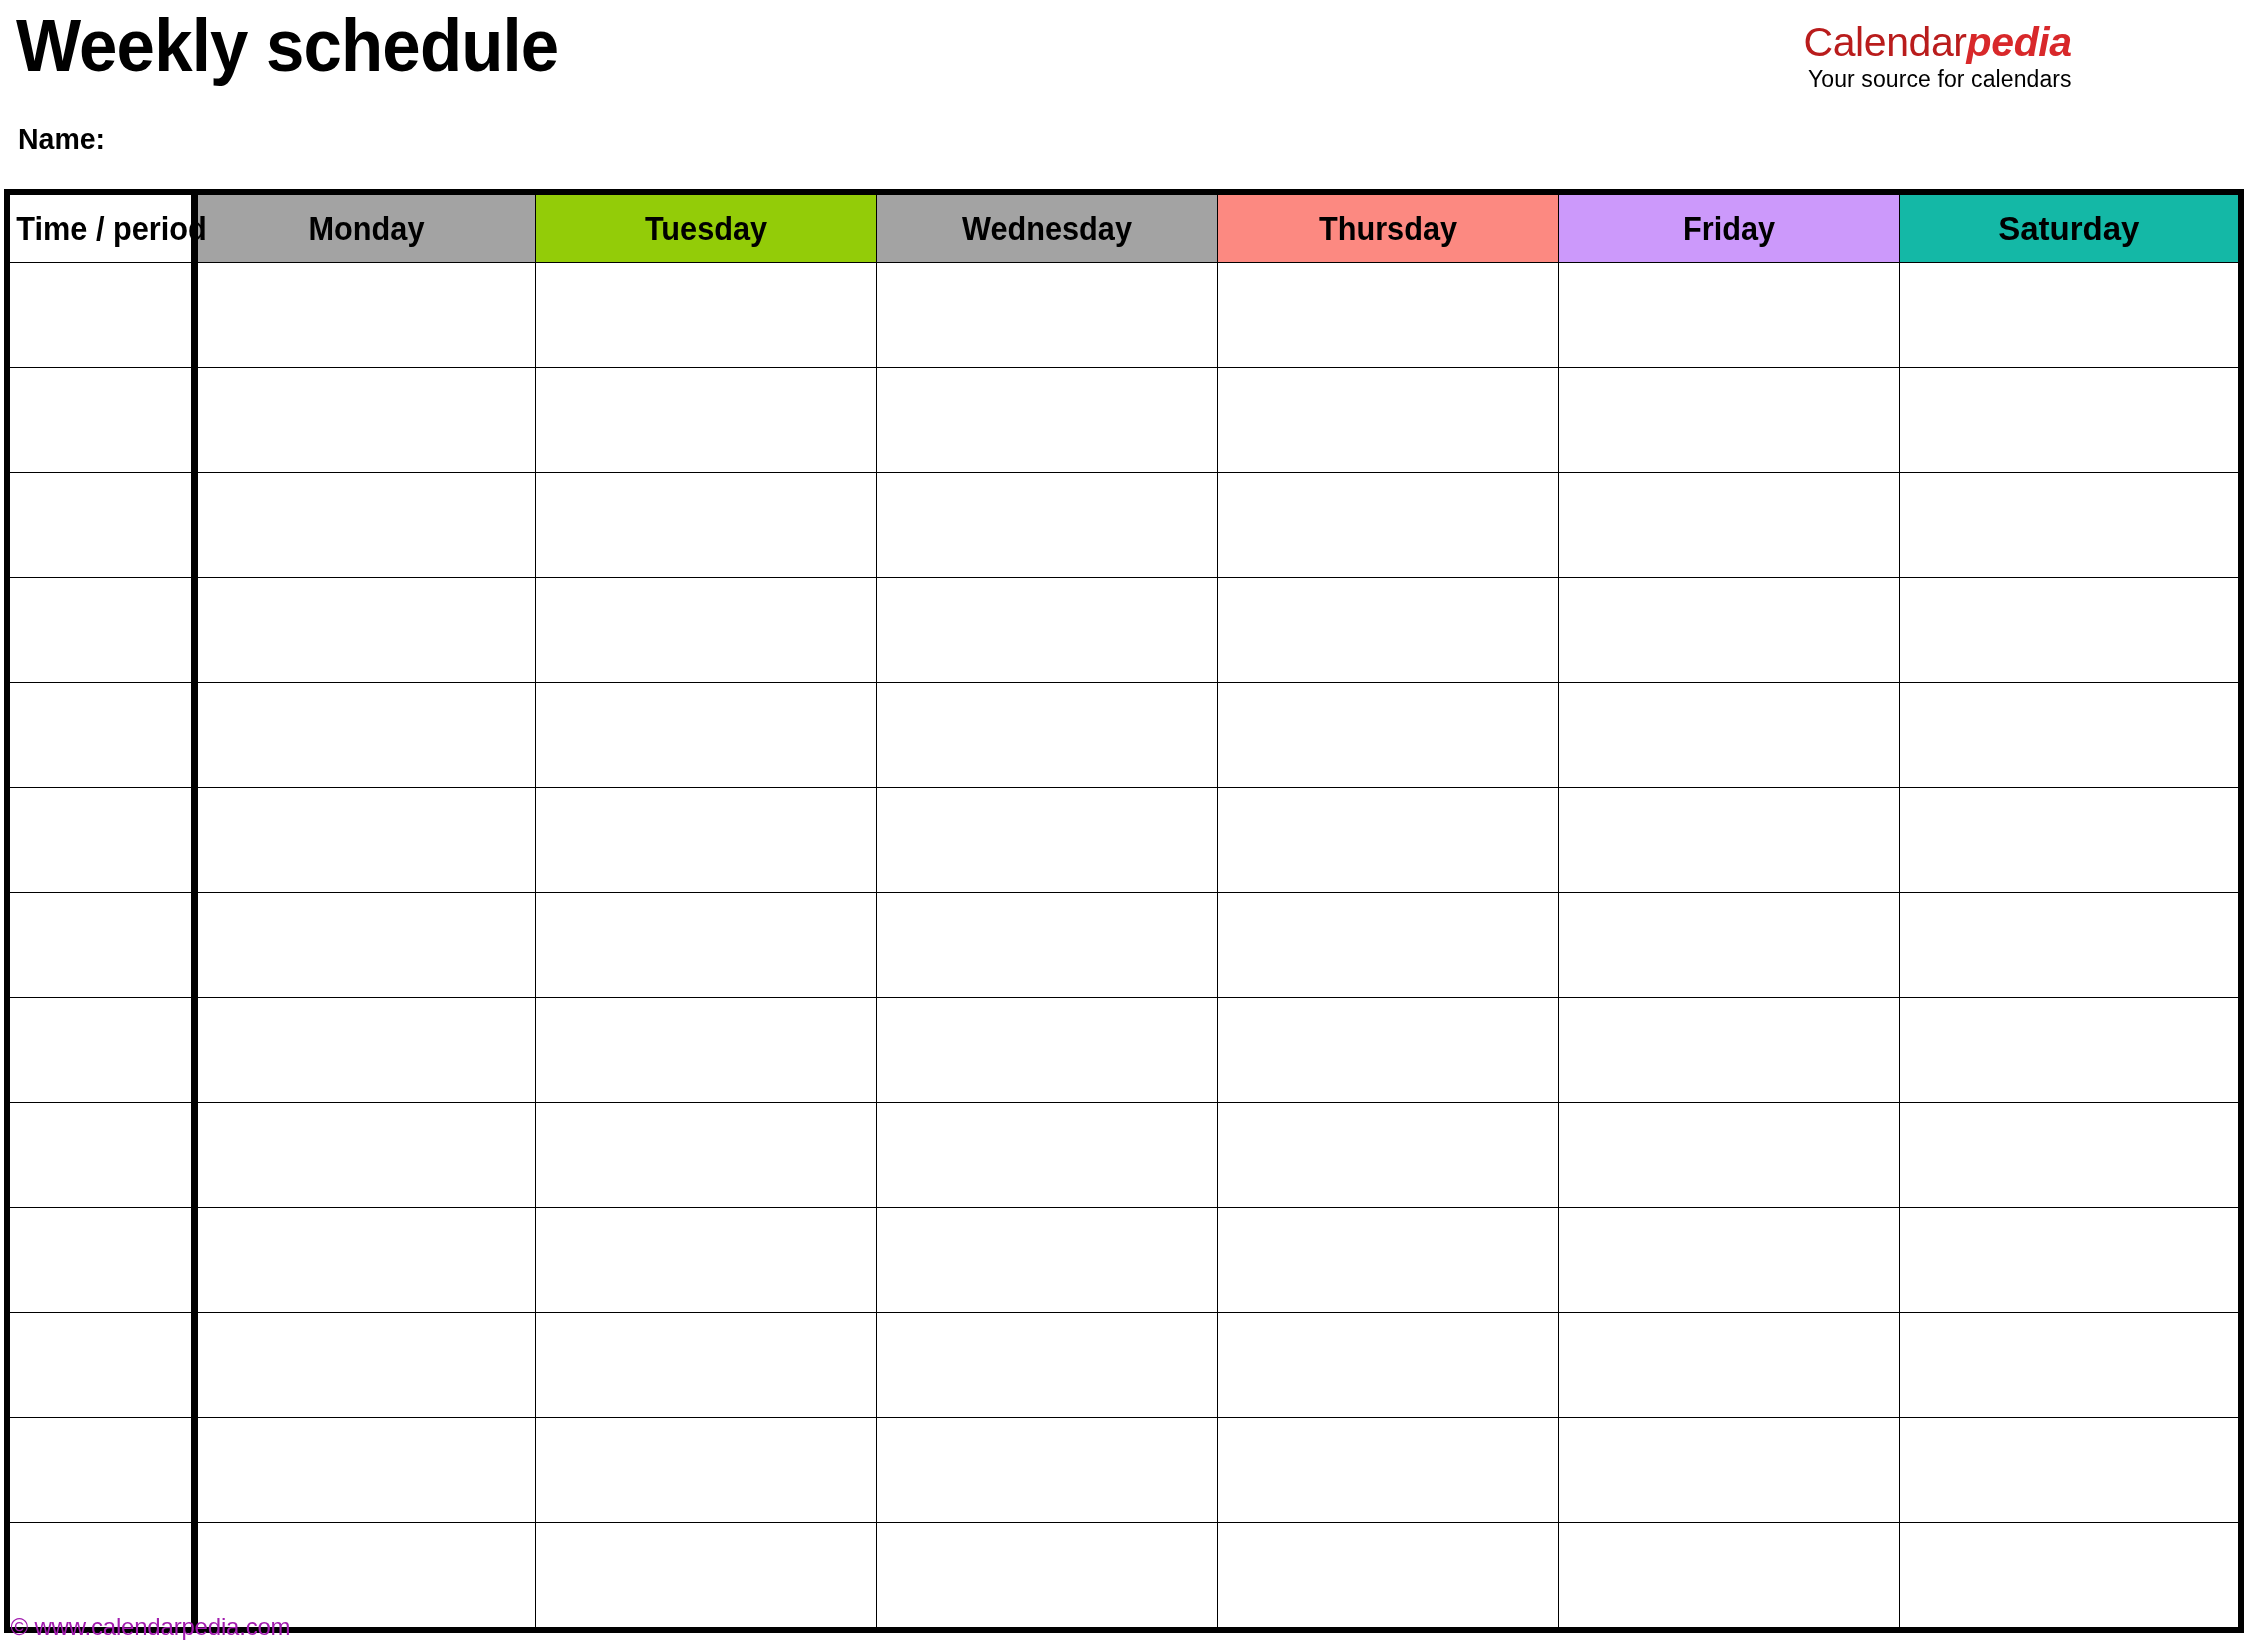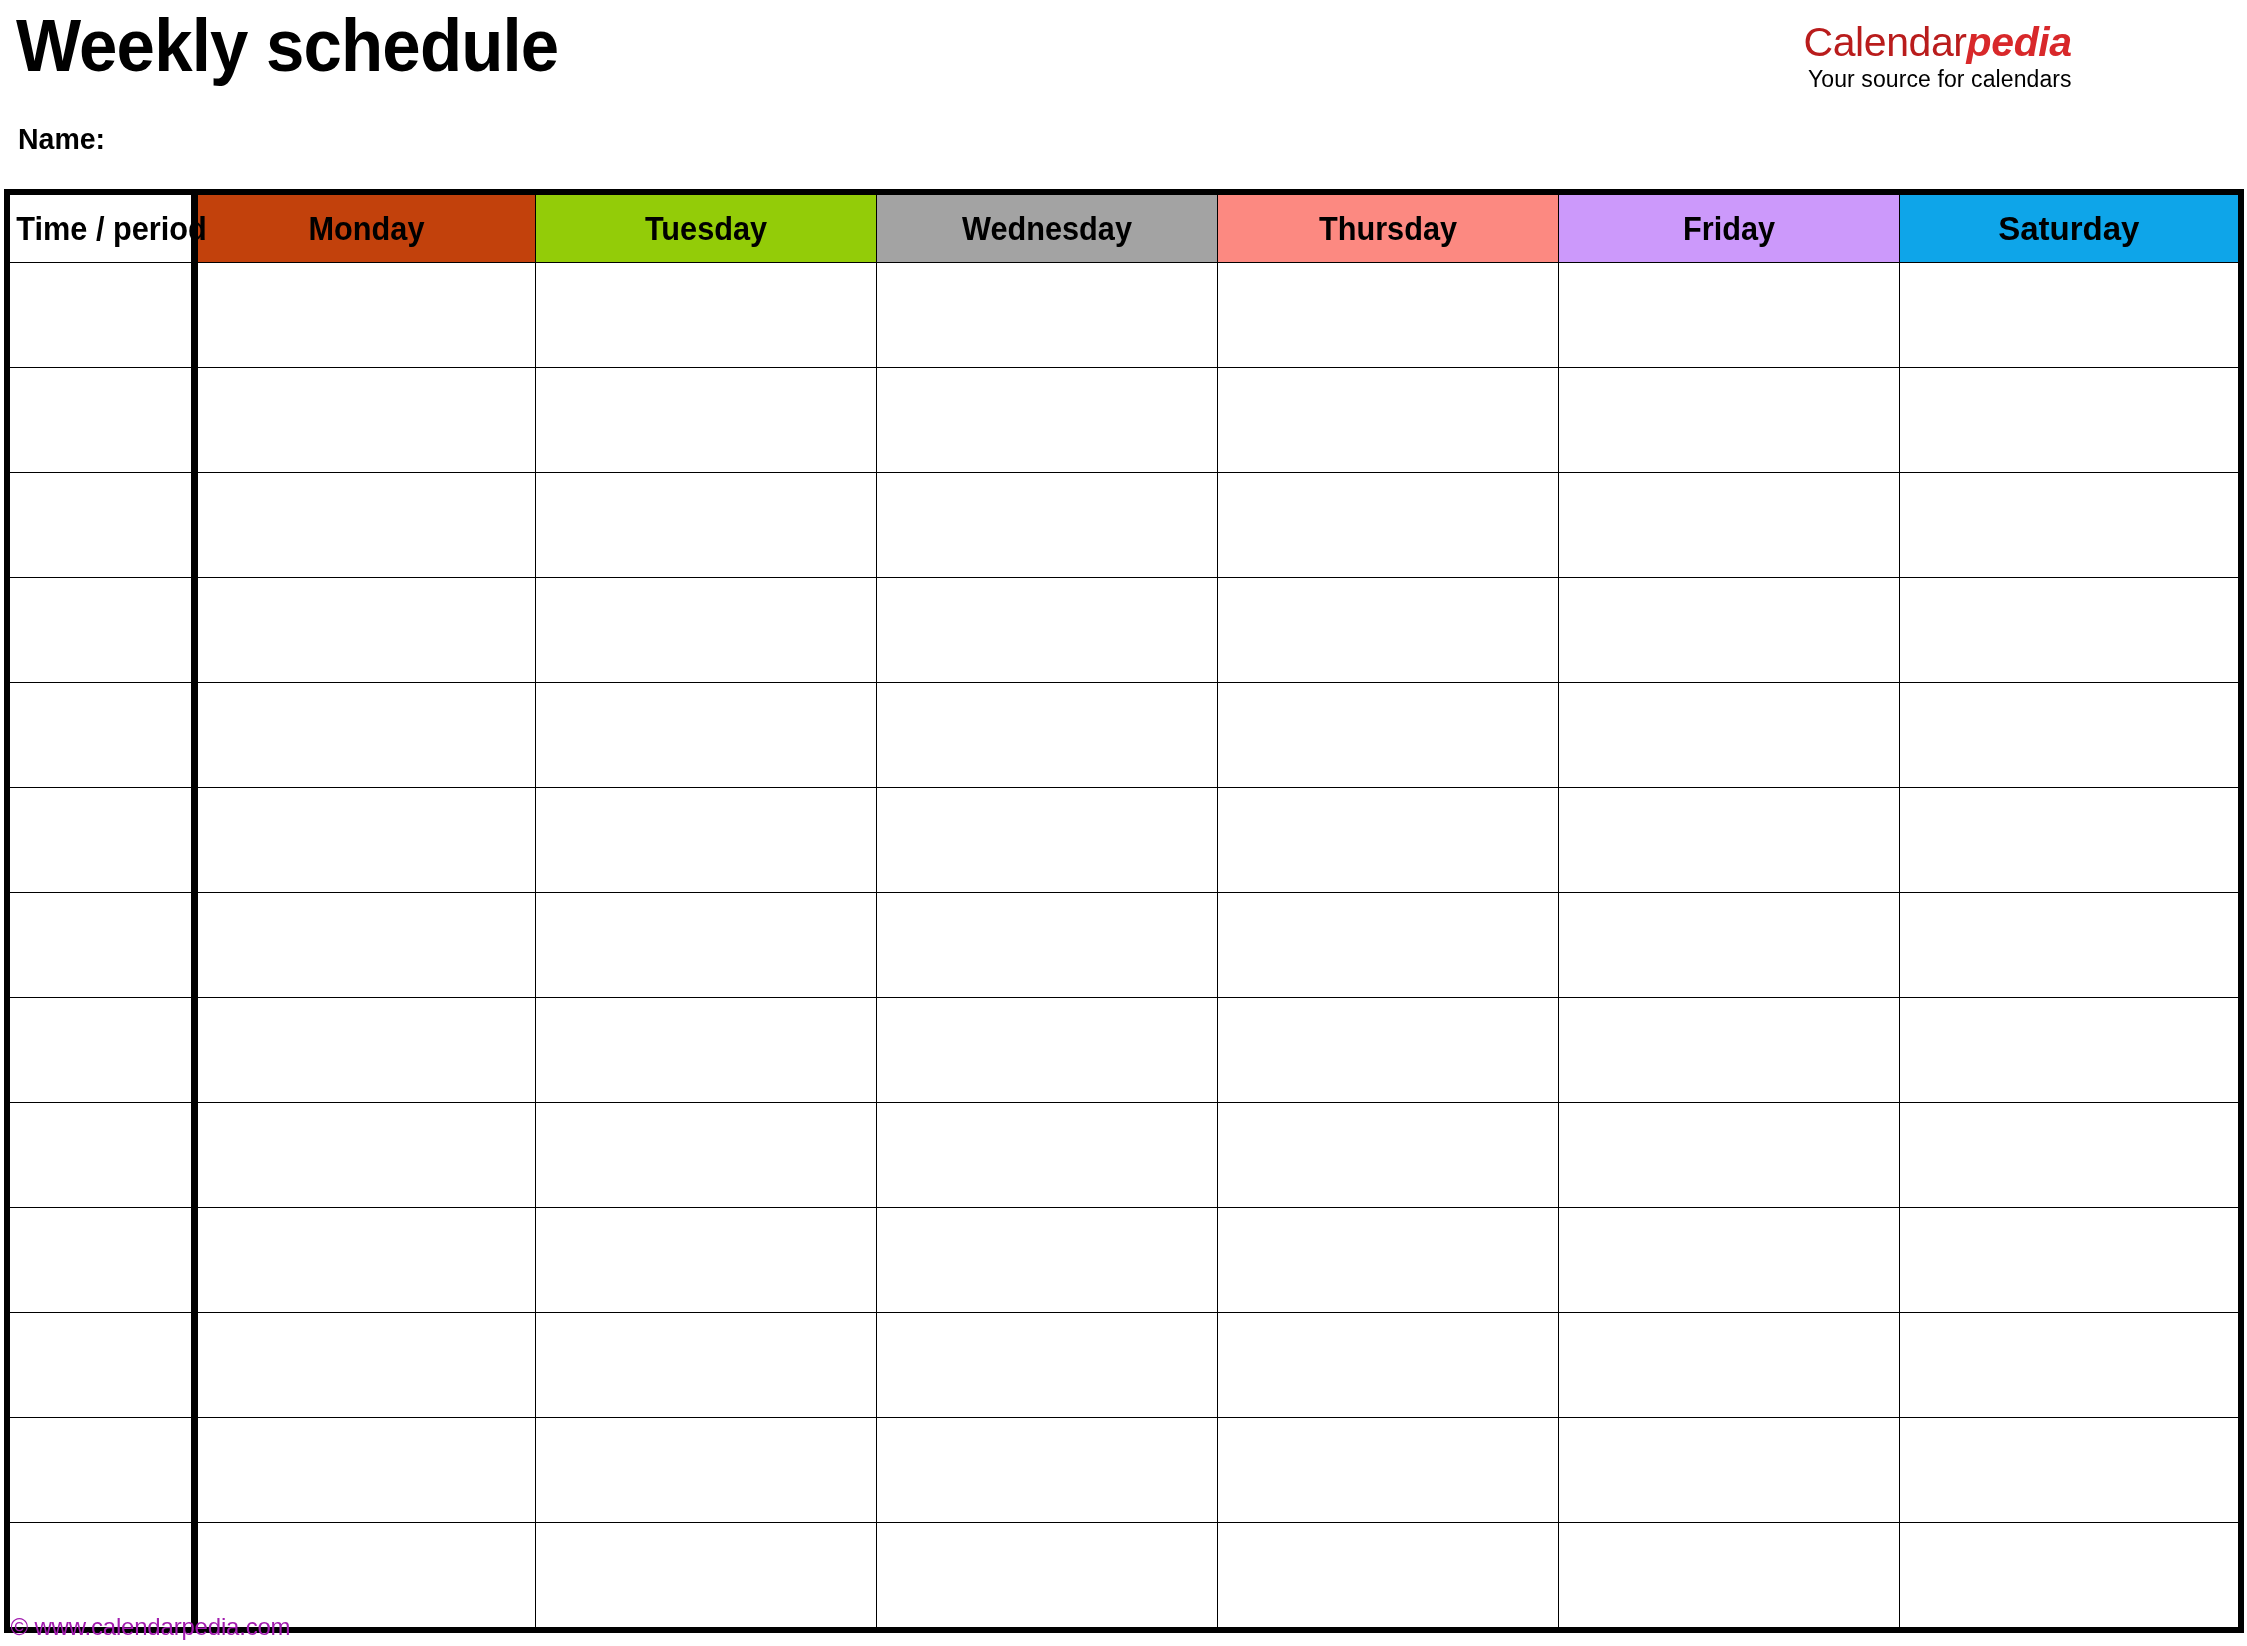--- a/index.html
+++ b/index.html
@@ -182,36 +182,36 @@
           <col class="c-day">
           <col class="c-day">
           <col class="c-day">
           <col class="c-day">
         </colgroup>
       <thead>
         <tr id="schedule-header-row">
             <th class="col-time col-time" style="background: rgb(255, 255, 255);">
               <span class="hdr-label">Time / period</span>
             </th>
-            <th class="col-monday" style="background: #c2410c;">
+            <th class="col-monday" style="background: #a3a3a3;">
               <span class="hdr-label">Monday</span>
             </th>
             <th class="col-tuesday" style="background: rgb(147, 204, 8);">
               <span class="hdr-label">Tuesday</span>
             </th>
             <th class="col-wednesday" style="background: #a3a3a3;">
               <span class="hdr-label">Wednesday</span>
             </th>
             <th class="col-thursday" style="background: rgb(252, 137, 129);">
               <span class="hdr-label">Thursday</span>
             </th>
             <th class="col-friday" style="background: rgb(204, 153, 251);">
               <span class="hdr-label">Friday</span>
             </th>
-            <th class="col-saturday" style="background: #0ea5e9;">
+            <th class="col-saturday" style="background: #14b8a6;">
               <span class="hdr-label">Saturday</span>
             </th>
           </tr>
       </thead>
       <tbody id="schedule-body">
           <tr>
             <td class="col-time col-time"></td>
             <td class="col-monday"></td>
             <td class="col-tuesday"></td>
             <td class="col-wednesday"></td>

